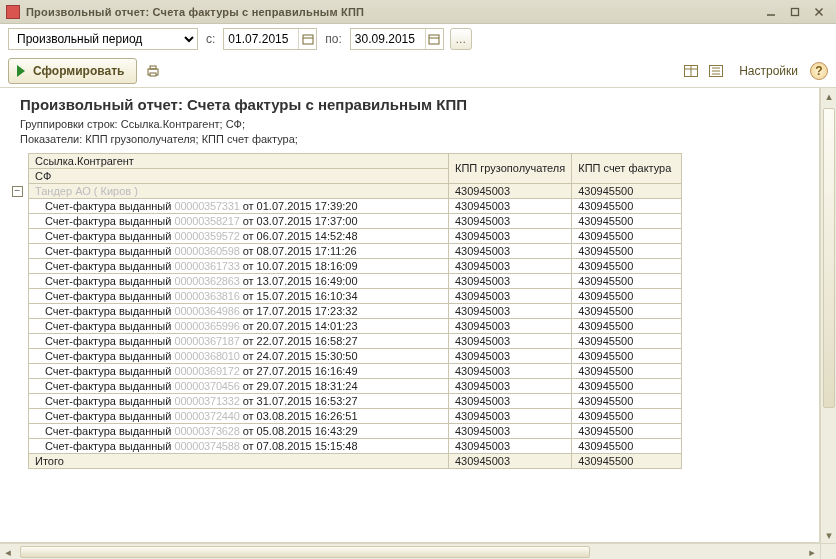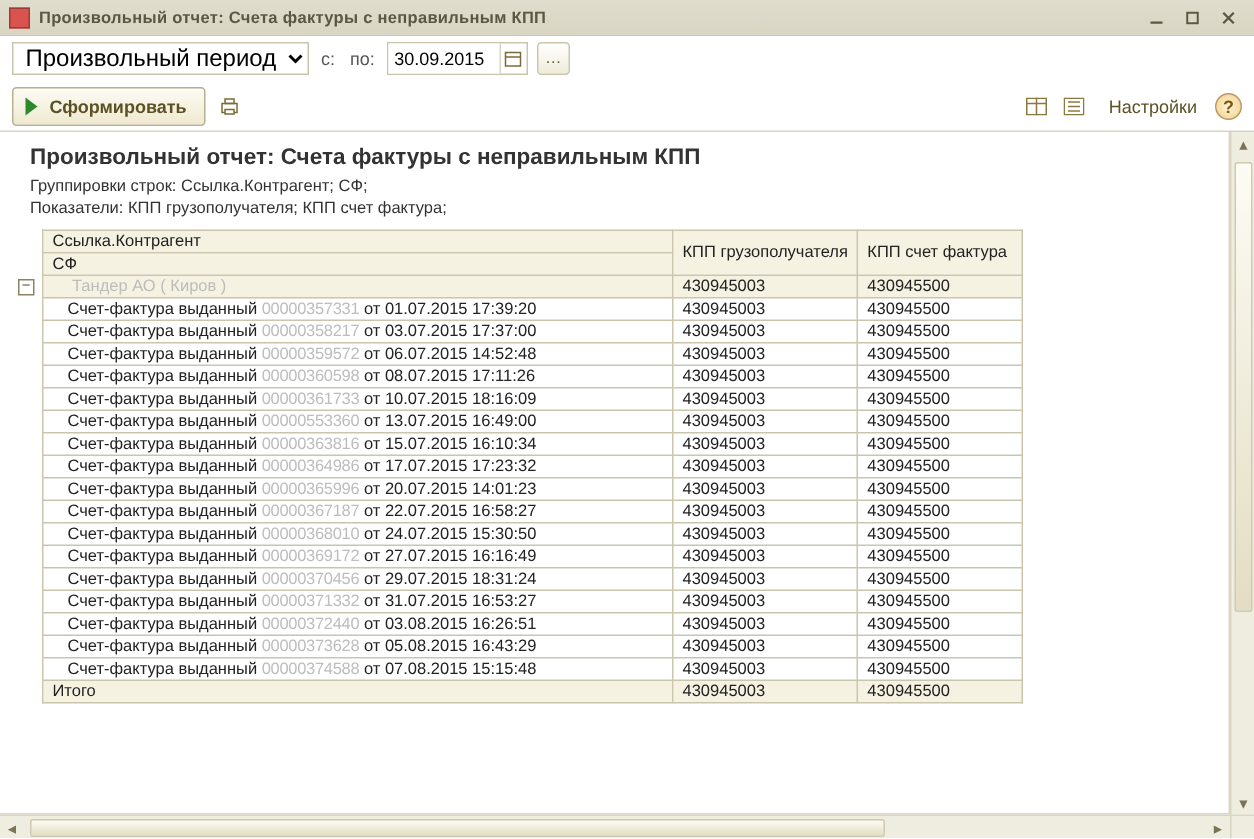--- a/index.html
+++ b/index.html
@@ -55,21 +55,21 @@
     gap: 6px;
     background: #fff;
   }
   .toolbar.second {
     height: 34px;
     border-bottom: 1px solid #d8d5c3;
   }
 
   select.period {
     height: 22px;
-    font-size: 16px;
+    font-size: 12px;
     border: 1px solid #c9c6ad;
     background: #fff;
     min-width: 190px;
     padding: 0 4px;
   }
 
   .lbl { color: #555; font-size: 12px; padding: 0 2px; }
 
   .datefield {
     display: inline-flex;
@@ -253,21 +253,20 @@
   .col-kpp1 { width: 110px; }
   .col-kpp2 { width: 110px; }
 
   tr.grouprow td {
     background: #f5f2e2;
     font-weight: normal;
   }
   tr.grouprow .blurred {
     color: #bcbcbc;
     filter: blur(0.5px);
-    margin-left: 13px;
   }
 
   tr.detail td:first-child { padding-left: 16px; margin-left: 46px; }
   tr.detail .docnum { color: #bdbdbd; letter-spacing: -0.2px; }
 
   tr.totalrow td {
     background: #f5f2e2;
     font-weight: normal;
   }
 
@@ -306,20 +305,29 @@
         <line x1="8.5" y1="1.5" x2="1.5" y2="8.5" stroke="#5a5742" stroke-width="1.5"></line>
       </svg>
   </span>
 </div>
 
 <div class="toolbar">
   <select class="period">
     <option>Произвольный период</option>
   </select>
   <span class="lbl">с:</span>
+  <span class="datefield">
+    <input type="text" value="01.07.2015" style="">
+    <span class="cal">
+      <svg width="12" height="12">
+          <rect x="1" y="2" width="10" height="9" fill="none" stroke="#7a6b34"></rect>
+          <line x1="1" y1="5" x2="11" y2="5" stroke="#7a6b34"></line>
+        </svg>
+    </span>
+  </span>
   <span class="lbl">по:</span>
   <span class="datefield">
     <input type="text" value="30.09.2015" style="">
     <span class="cal">
       <svg width="12" height="12">
           <rect x="1" y="2" width="10" height="9" fill="none" stroke="#7a6b34"></rect>
           <line x1="1" y1="5" x2="11" y2="5" stroke="#7a6b34"></line>
         </svg>
     </span>
   </span>
@@ -413,21 +421,21 @@
                 <td><span>Счет-фактура выданный </span><span class="docnum">00000360598</span><span> от 08.07.2015 17:11:26</span></td>
                 <td>430945003</td>
                 <td>430945500</td>
               </tr>
               <tr class="detail">
                 <td><span>Счет-фактура выданный </span><span class="docnum">00000361733</span><span> от 10.07.2015 18:16:09</span></td>
                 <td>430945003</td>
                 <td>430945500</td>
               </tr>
               <tr class="detail">
-                <td><span>Счет-фактура выданный </span><span class="docnum">00000553360</span><span> от 13.07.2015 16:49:00</span></td>
+                <td><span>Счет-фактура выданный </span><span class="docnum">00000362863</span><span> от 13.07.2015 16:49:00</span></td>
                 <td>430945003</td>
                 <td>430945500</td>
               </tr>
               <tr class="detail">
                 <td><span>Счет-фактура выданный </span><span class="docnum">00000363816</span><span> от 15.07.2015 16:10:34</span></td>
                 <td>430945003</td>
                 <td>430945500</td>
               </tr>
               <tr class="detail">
                 <td><span>Счет-фактура выданный </span><span class="docnum">00000364986</span><span> от 17.07.2015 17:23:32</span></td>

